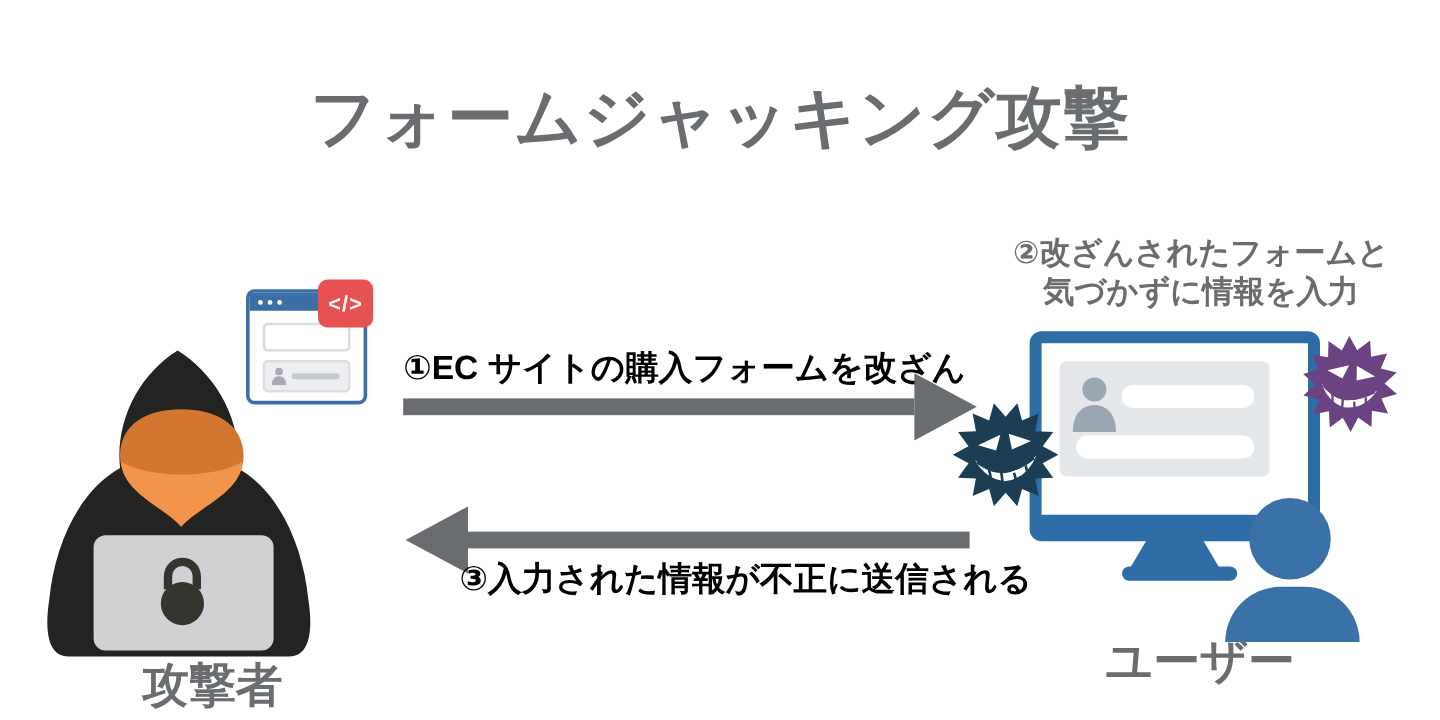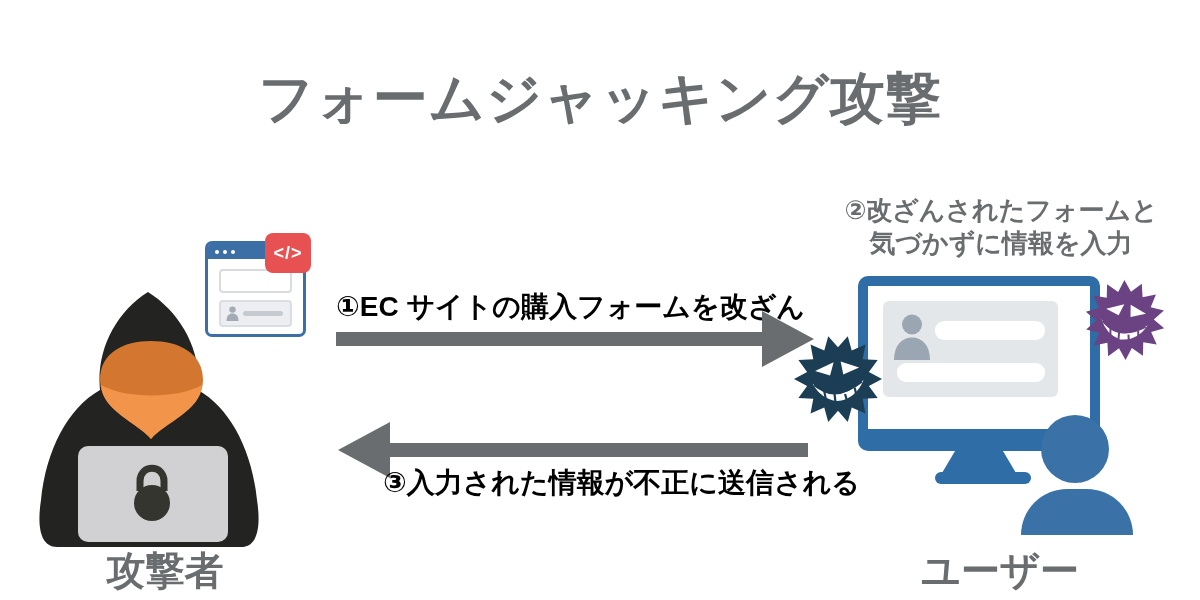--- a/index.html
+++ b/index.html
@@ -96,21 +96,21 @@
     <path d="M70,96 C70,69 93,57 121,57 C149,57 173,69 173,96 C173,126 134,139 121,155 C108,139 70,126 70,96 Z" fill="#d3762f"></path>
 
     <path d="M71,101 C96,115 147,115 172,101 C171,127 134,139 121,155 C108,139 72,127 71,101 Z" fill="#f2954a"></path>
 
     <rect x="48" y="162" width="150" height="96" rx="10" fill="#d1d1d3"></rect>
 
     <path d="M110,207 v-10 c0,-17 24,-17 24,0 v10" fill="none" stroke="#35352f" stroke-width="7"></path>
 
     <circle cx="122" cy="219" r="18" fill="#35352f"></circle>
   </svg>
-  <div class="abs actor-label" style="left:40px;top:500px;width:250px;">攻撃者</div>
+  <div class="abs actor-label" style="left:52px;top:500px;width:250px;">攻撃者</div>
 
   <div class="abs browser">
     <div class="browser-bar">
       <span class="dot"></span>
       <span class="dot"></span>
       <span class="dot"></span>
     </div>
     <div class="bfield bfield1"></div>
     <div class="bfield bfield2">
       <svg width="13" height="15" viewBox="0 0 13 15">
@@ -130,21 +130,21 @@
       </svg>
       <div class="sbar sbar1"></div>
       <div class="sbar sbar2"></div>
     </div>
   </div>
   <div class="abs stand"></div>
   <div class="abs stand-base"></div>
 
   <div class="abs user-head"></div>
   <div class="abs user-body"></div>
-  <div class="abs actor-label" style="left:880px;top:500px;width:240px;">ユーザー</div>
+  <div class="abs actor-label" style="left:880px;top:480px;width:240px;">ユーザー</div>
 
   <svg class="abs" style="left:794px;top:291px;" width="88" height="88" viewBox="0 0 100 100">
     <polygon fill="#1c3e55" points="100,50 85.1,58 95.1,71.7 78.1,72.4 81.2,89.1 65.6,82.4 61.1,98.8 50,86 38.9,98.8 34.4,82.4 18.8,89.1 21.9,72.4 5,71.7 14.9,58 0,50 14.9,42 5,28.3 21.9,27.6 18.8,10.9 34.4,17.6 38.9,1.3 50,14 61.1,1.3 65.6,17.6 81.2,10.9 78.1,27.6 95.1,28.3 85.1,42"></polygon>
     <path d="M24,41 L45,31 L41,46 Z" fill="#ffffff"></path>
     <path d="M53,30 L74,37 L56,45 Z" fill="#ffffff"></path>
     <path d="M21,55 Q46,82 79,51 Q70,73 49,75 Q31,73 21,55 Z" fill="#ffffff"></path>
     <path d="M23,57 Q48,76 77,53" fill="none" stroke="#1c3e55" stroke-width="2.5"></path>
     <path d="M34,62 L36,72 M46,67 L47,75 M58,67 L60,74 M69,60 L71,69" stroke="#1c3e55" stroke-width="2.5" fill="none"></path>
   </svg>
 

